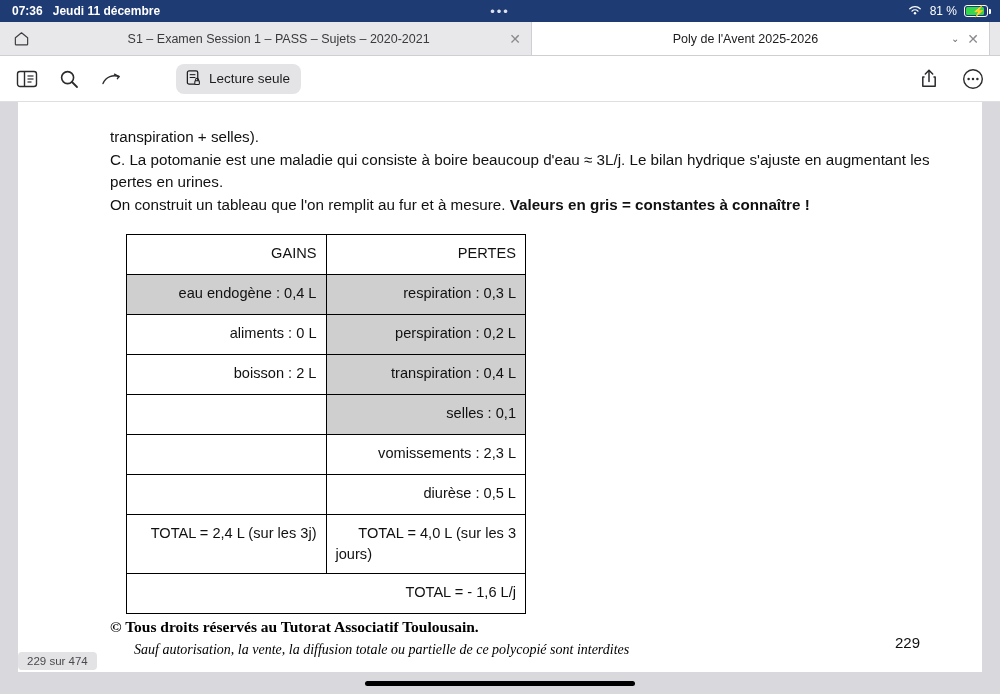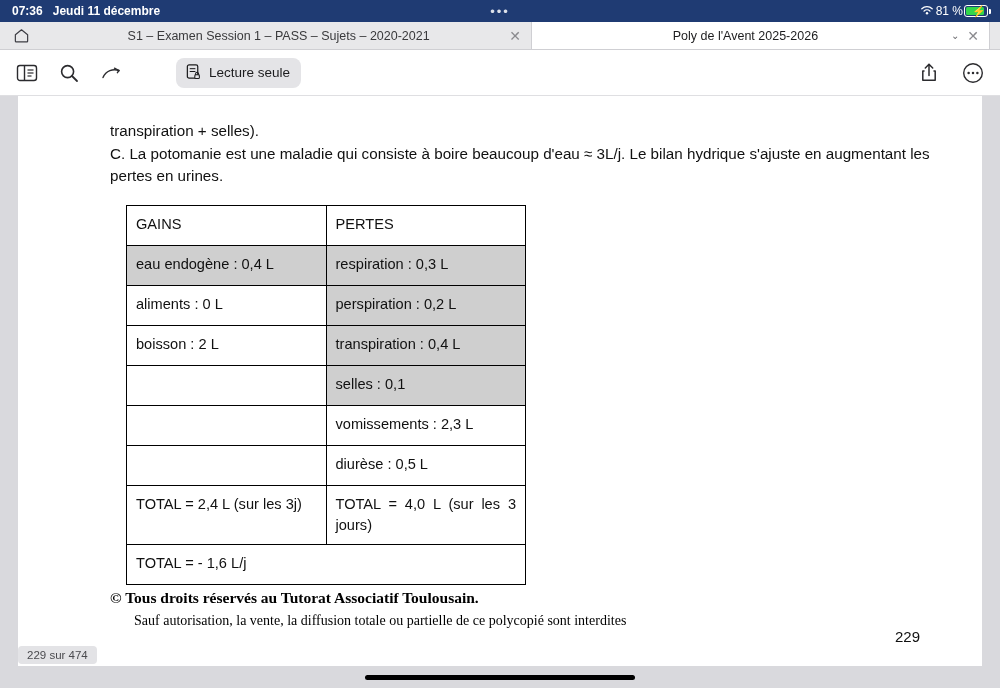--- a/index.html
+++ b/index.html
@@ -24,40 +24,40 @@
   .status-left { display: flex; align-items: center; gap: 10px; font-weight: 600; }
   .status-time { font-size: 12px; }
   .status-date { font-size: 12px; font-weight: 600; }
   .status-center {
     position: absolute; left: 0; right: 0; top: 0; bottom: 0;
     display: flex; align-items: center; justify-content: center;
     pointer-events: none;
   }
   .dots { letter-spacing: 2px; font-size: 13px; opacity: .85; }
   .status-right {
-    margin-left: auto; display: flex; align-items: center; gap: 1px; font-size: 12px;
+    margin-left: auto; display: flex; align-items: center; gap: 7px; font-size: 12px;
   }
   .wifi-icon { display: inline-block; }
   .battery {
     width: 24px; height: 12px; border: 1.3px solid #ffffff; border-radius: 3px;
     position: relative; display: inline-block;
   }
   .battery::after {
     content: ""; position: absolute; right: -3.5px; top: 3px;
     width: 2px; height: 5px; background: #ffffff; border-radius: 0 1px 1px 0;
   }
   .battery-fill {
     position: absolute; left: 1px; top: 1px; bottom: 1px; width: 80%;
     background: #32d74b; border-radius: 1.5px;
   }
   .bolt { position: absolute; left: 7px; top: -1px; font-size: 11px; color: #ffffff; }
 
   
   .tabbar {
-    height: 28px;
+    height: 34px;
     background: #e8e8ea;
     display: flex;
     align-items: stretch;
     border-bottom: 1px solid #cfcfd3;
   }
   .home-btn {
     width: 42px; display: flex; align-items: center; justify-content: center;
     color: #3c3c43;
   }
   .tab {
@@ -136,37 +136,39 @@
     margin-left: 16px;
     width: 400px;
     table-layout: fixed;
   }
   table.hydric td {
     border: 1.2px solid #000;
     padding: 8px 9px;
     font-size: 14.6px;
     vertical-align: top;
     height: 40px;
+    text-align: right;
   }
   td.gray { background: #cfcfcf; }
   td.justify { text-align: justify; text-align-last: justify; }
   td.col1 { width: 50%; }
   td.col2 { width: 50%; }
 
   .copyright {
     margin-top: 2px;
     margin-left: 0px;
     font-family: "Liberation Serif", serif;
     font-size: 15.5px;
     font-weight: 700;
     color: #000;
   }
   .copy-note {
     margin-left: 24px;
     font-family: "Liberation Serif", serif;
+    font-style: italic;
     font-size: 14px;
     color: #000;
     margin-top: 1px;
   }
   .page-number-right {
     position: absolute;
     right: 62px; bottom: 18px;
     font-size: 15px;
     color: #111;
   }
@@ -285,20 +287,21 @@
   </div>
 </div>
 
 <div class="doc-wrap">
   <div class="page">
 
     <div class="clip-top"></div>
 
     <div class="para">transpiration + selles).</div>
     <div class="para">C. La potomanie est une maladie qui consiste à boire beaucoup d'eau ≈ 3L/j. Le bilan hydrique s'ajuste en augmentant les pertes en urines.</div>
+    <div class="para"><span>On construit un tableau que l'on remplit au fur et à mesure. </span><b>Valeurs en gris = constantes à connaître !</b></div>
 
     <table class="hydric">
       <tbody>
           <tr>
         <td class="col1">GAINS</td>
         <td class="col2">PERTES</td>
       </tr>
       <tr>
         <td class="col1 gray">eau endogène : 0,4 L</td>
         <td class="col2 gray">respiration : 0,3 L</td>

